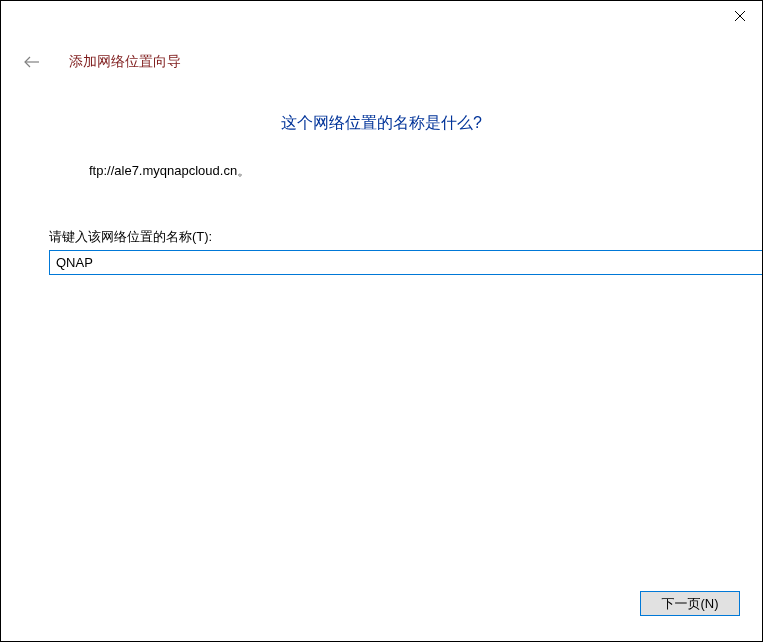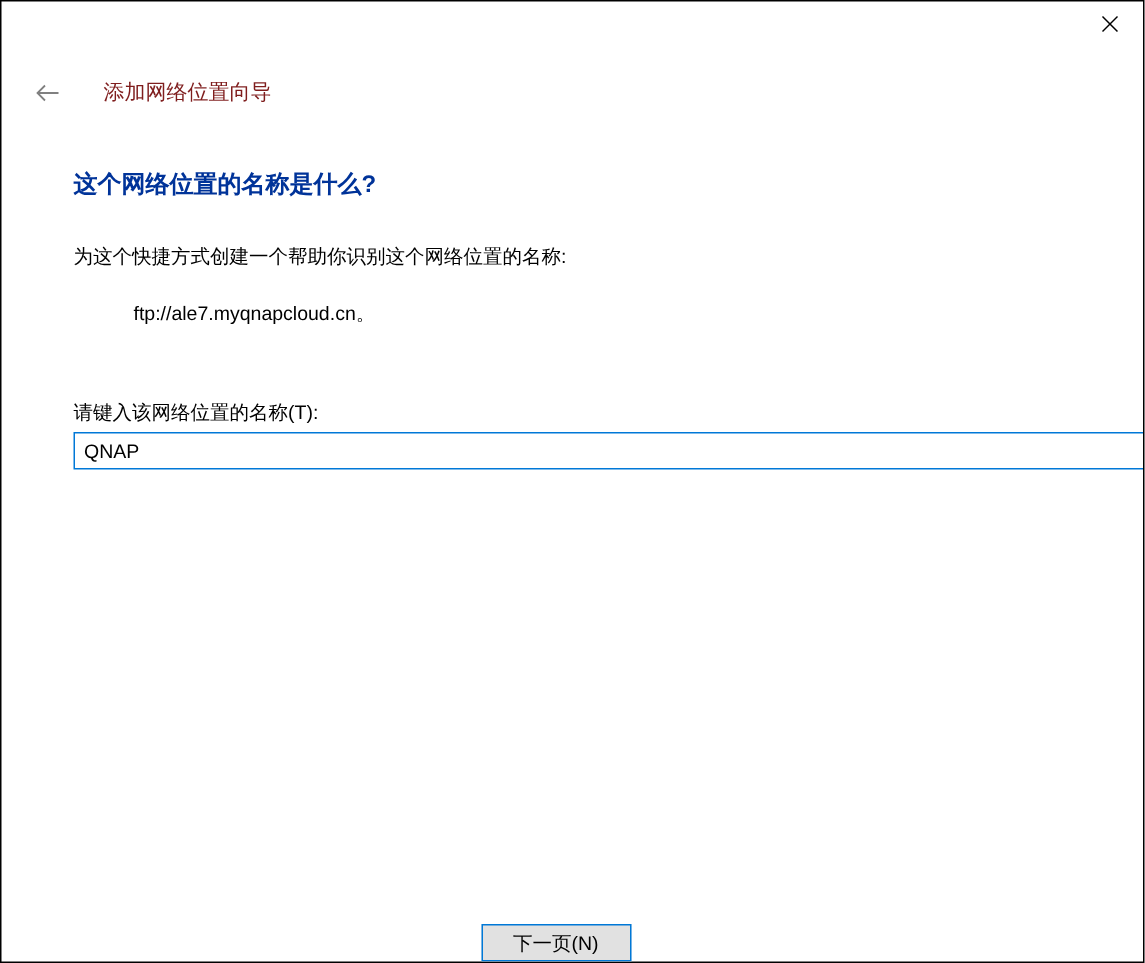--- a/index.html
+++ b/index.html
@@ -59,22 +59,23 @@
       font-size: 14px;
       color: #7f1d1d;
       margin-left: 26px;
     }
     .content {
       padding: 40px 48px 0 48px;
     }
     .heading {
       color: #003399;
       font-size: 16px;
-      font-weight: bold;
+      font-weight: normal;
       margin-bottom: 28px;
+      text-align: center;
     }
     .description {
       font-size: 13px;
       color: #000000;
       margin-bottom: 20px;
     }
     .url-text {
       font-size: 13px;
       color: #000000;
       margin-bottom: 48px;
@@ -95,24 +96,22 @@
       outline: none;
     }
     .footer {
       position: absolute;
       bottom: 0;
       left: 0;
       right: 0;
       height: 50px;
       display: flex;
       justify-content: flex-end;
-      align-items: center;
       padding-right: 22px;
       gap: 20px;
-      flex-direction: column;
     }
     .btn {
       min-width: 100px;
       height: 25px;
       border: 1px solid #adadad;
       background: #e1e1e1;
       font-size: 13px;
       font-family: inherit;
       cursor: pointer;
       padding: 0 16px;
@@ -142,21 +141,20 @@
     <svg viewBox="0 0 20 20">
       <line x1="3" y1="10" x2="17" y2="10" stroke="#808080" stroke-width="1.2"></line>
       <polyline points="8,5 3,10 8,15" stroke="#808080" stroke-width="1.2" fill="none"></polyline>
     </svg>
   </div>
   <div class="wizard-title">添加网络位置向导</div>
 </div>
 
 <div class="content">
   <h1 class="heading">这个网络位置的名称是什么?</h1>
-  <p class="description">为这个快捷方式创建一个帮助你识别这个网络位置的名称:</p>
   <p class="url-text">ftp://ale7.myqnapcloud.cn。</p>
   <p class="input-label">请键入该网络位置的名称(T):</p>
   <input type="text" class="name-input" value="QNAP" style="">
 </div>
 
 <div class="footer">
   <button class="btn primary">下一页(N)</button>
 </div>
 
 </body></html>

